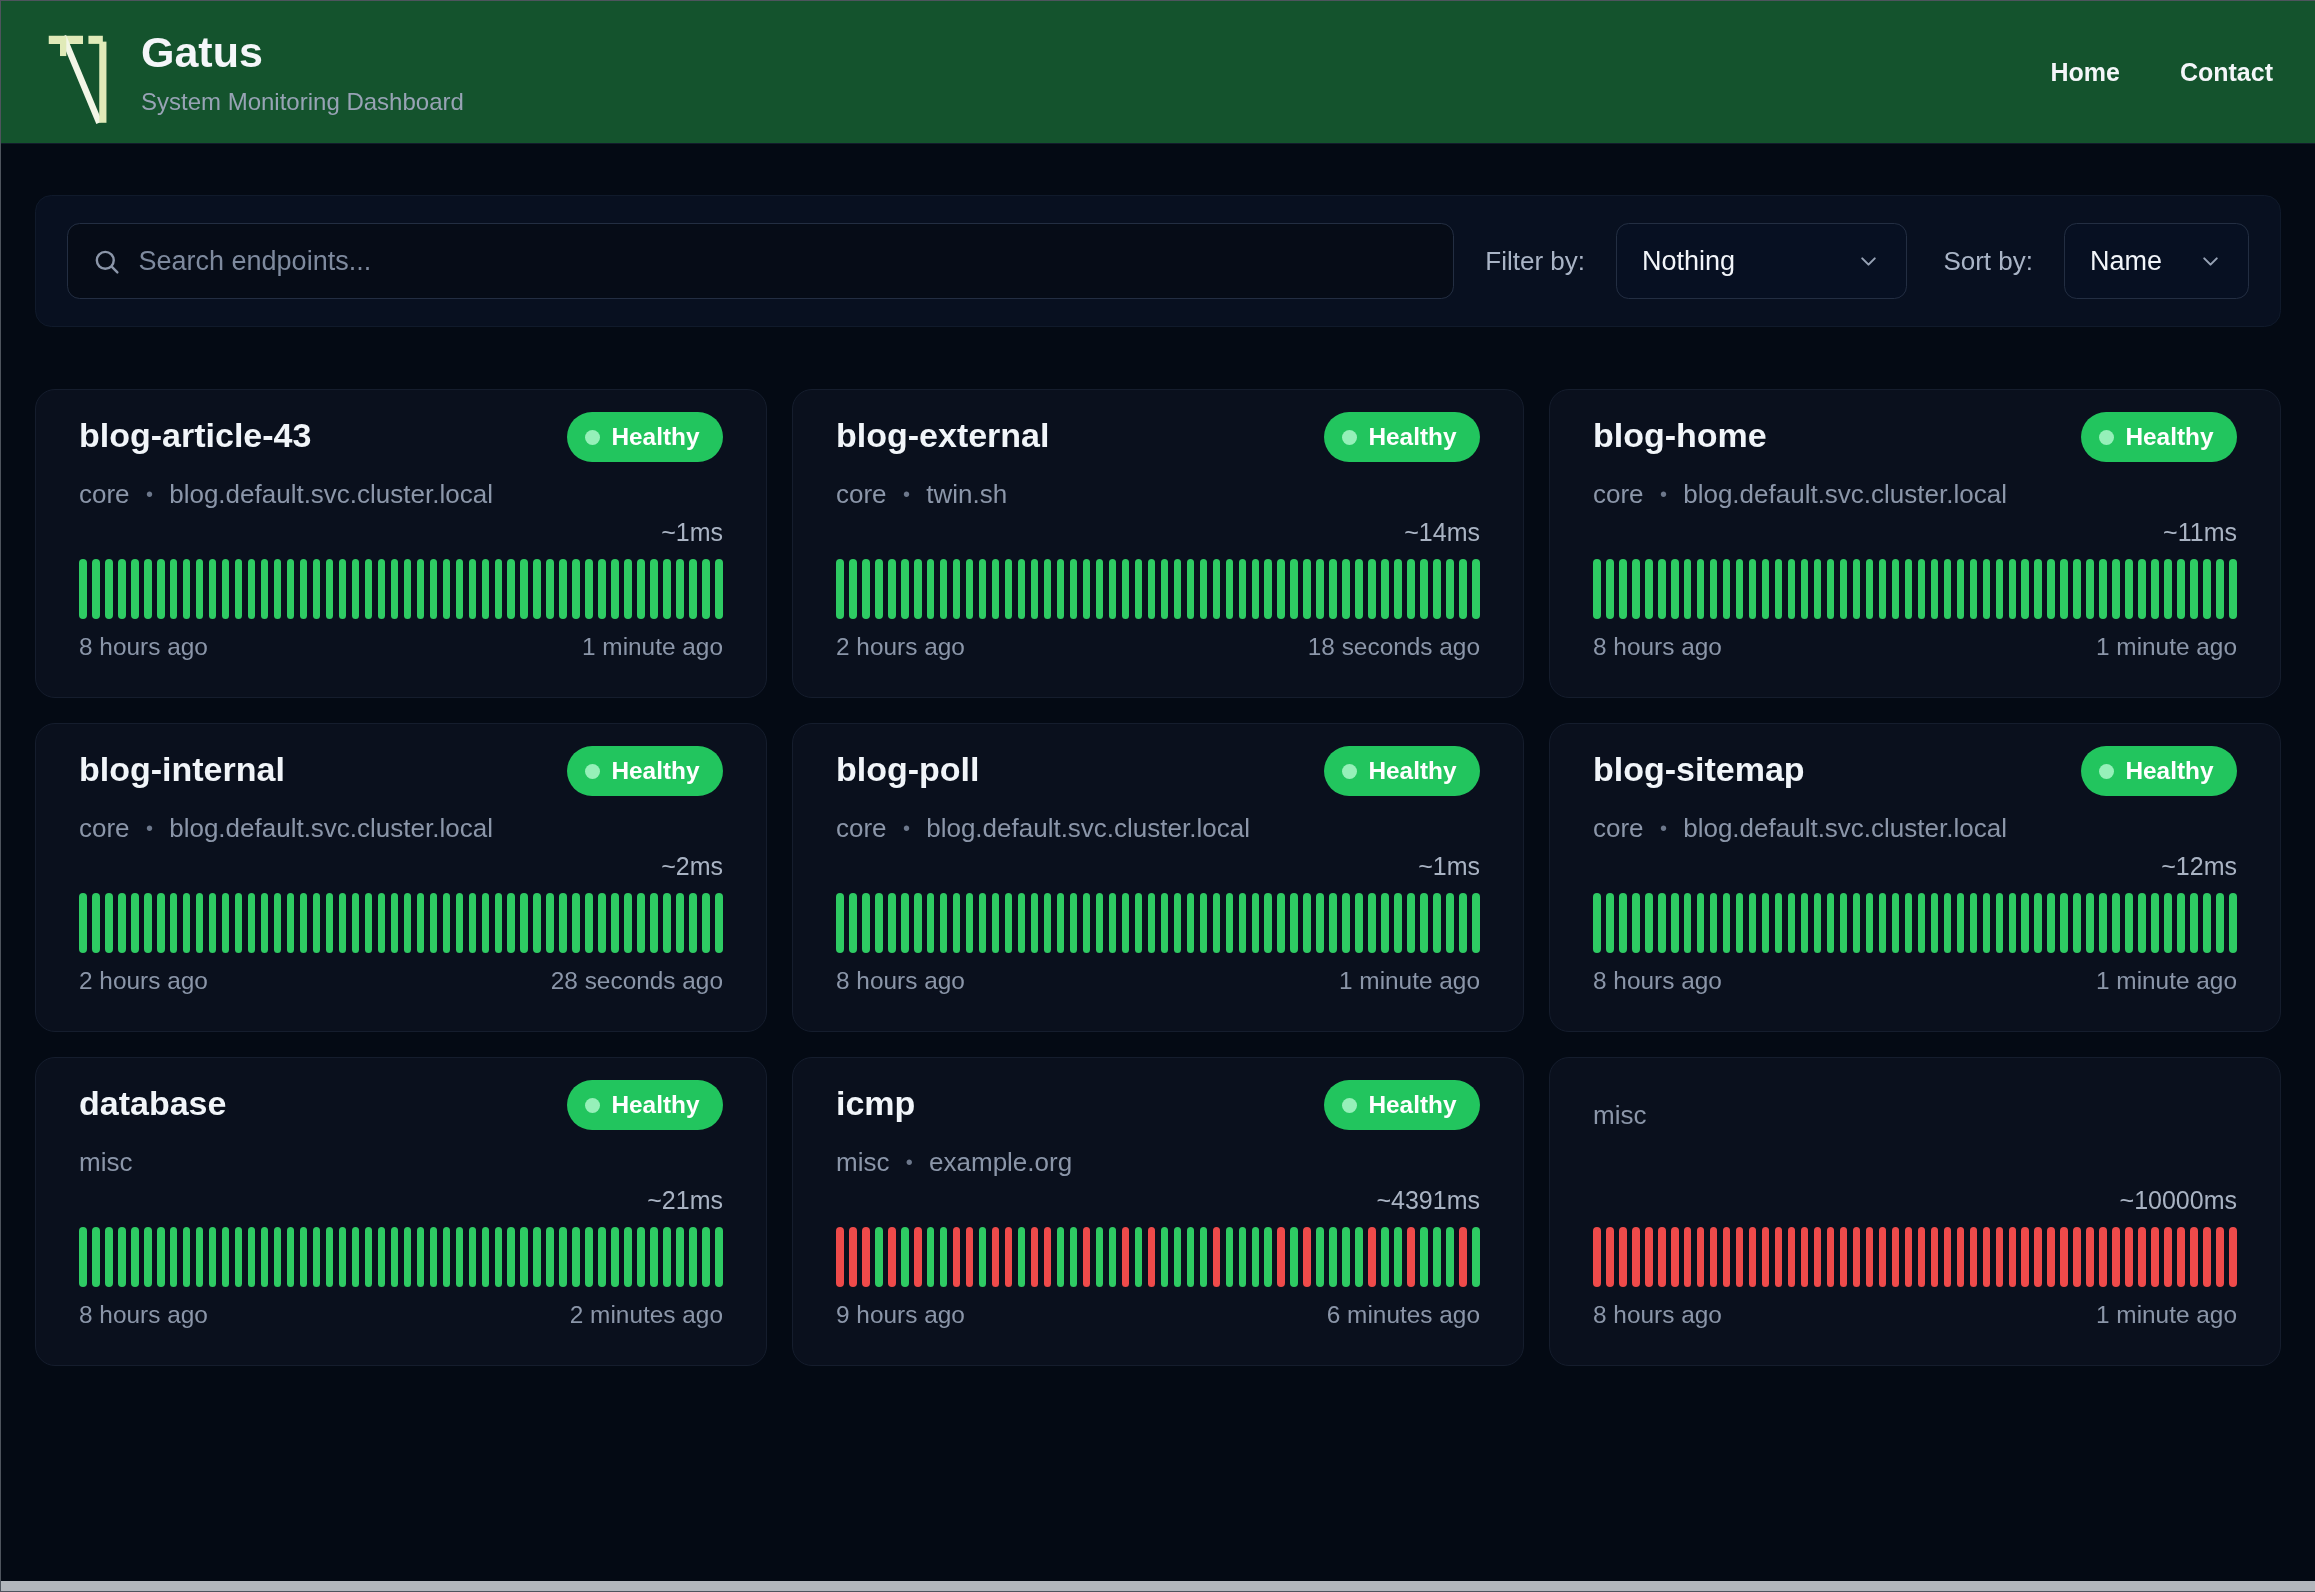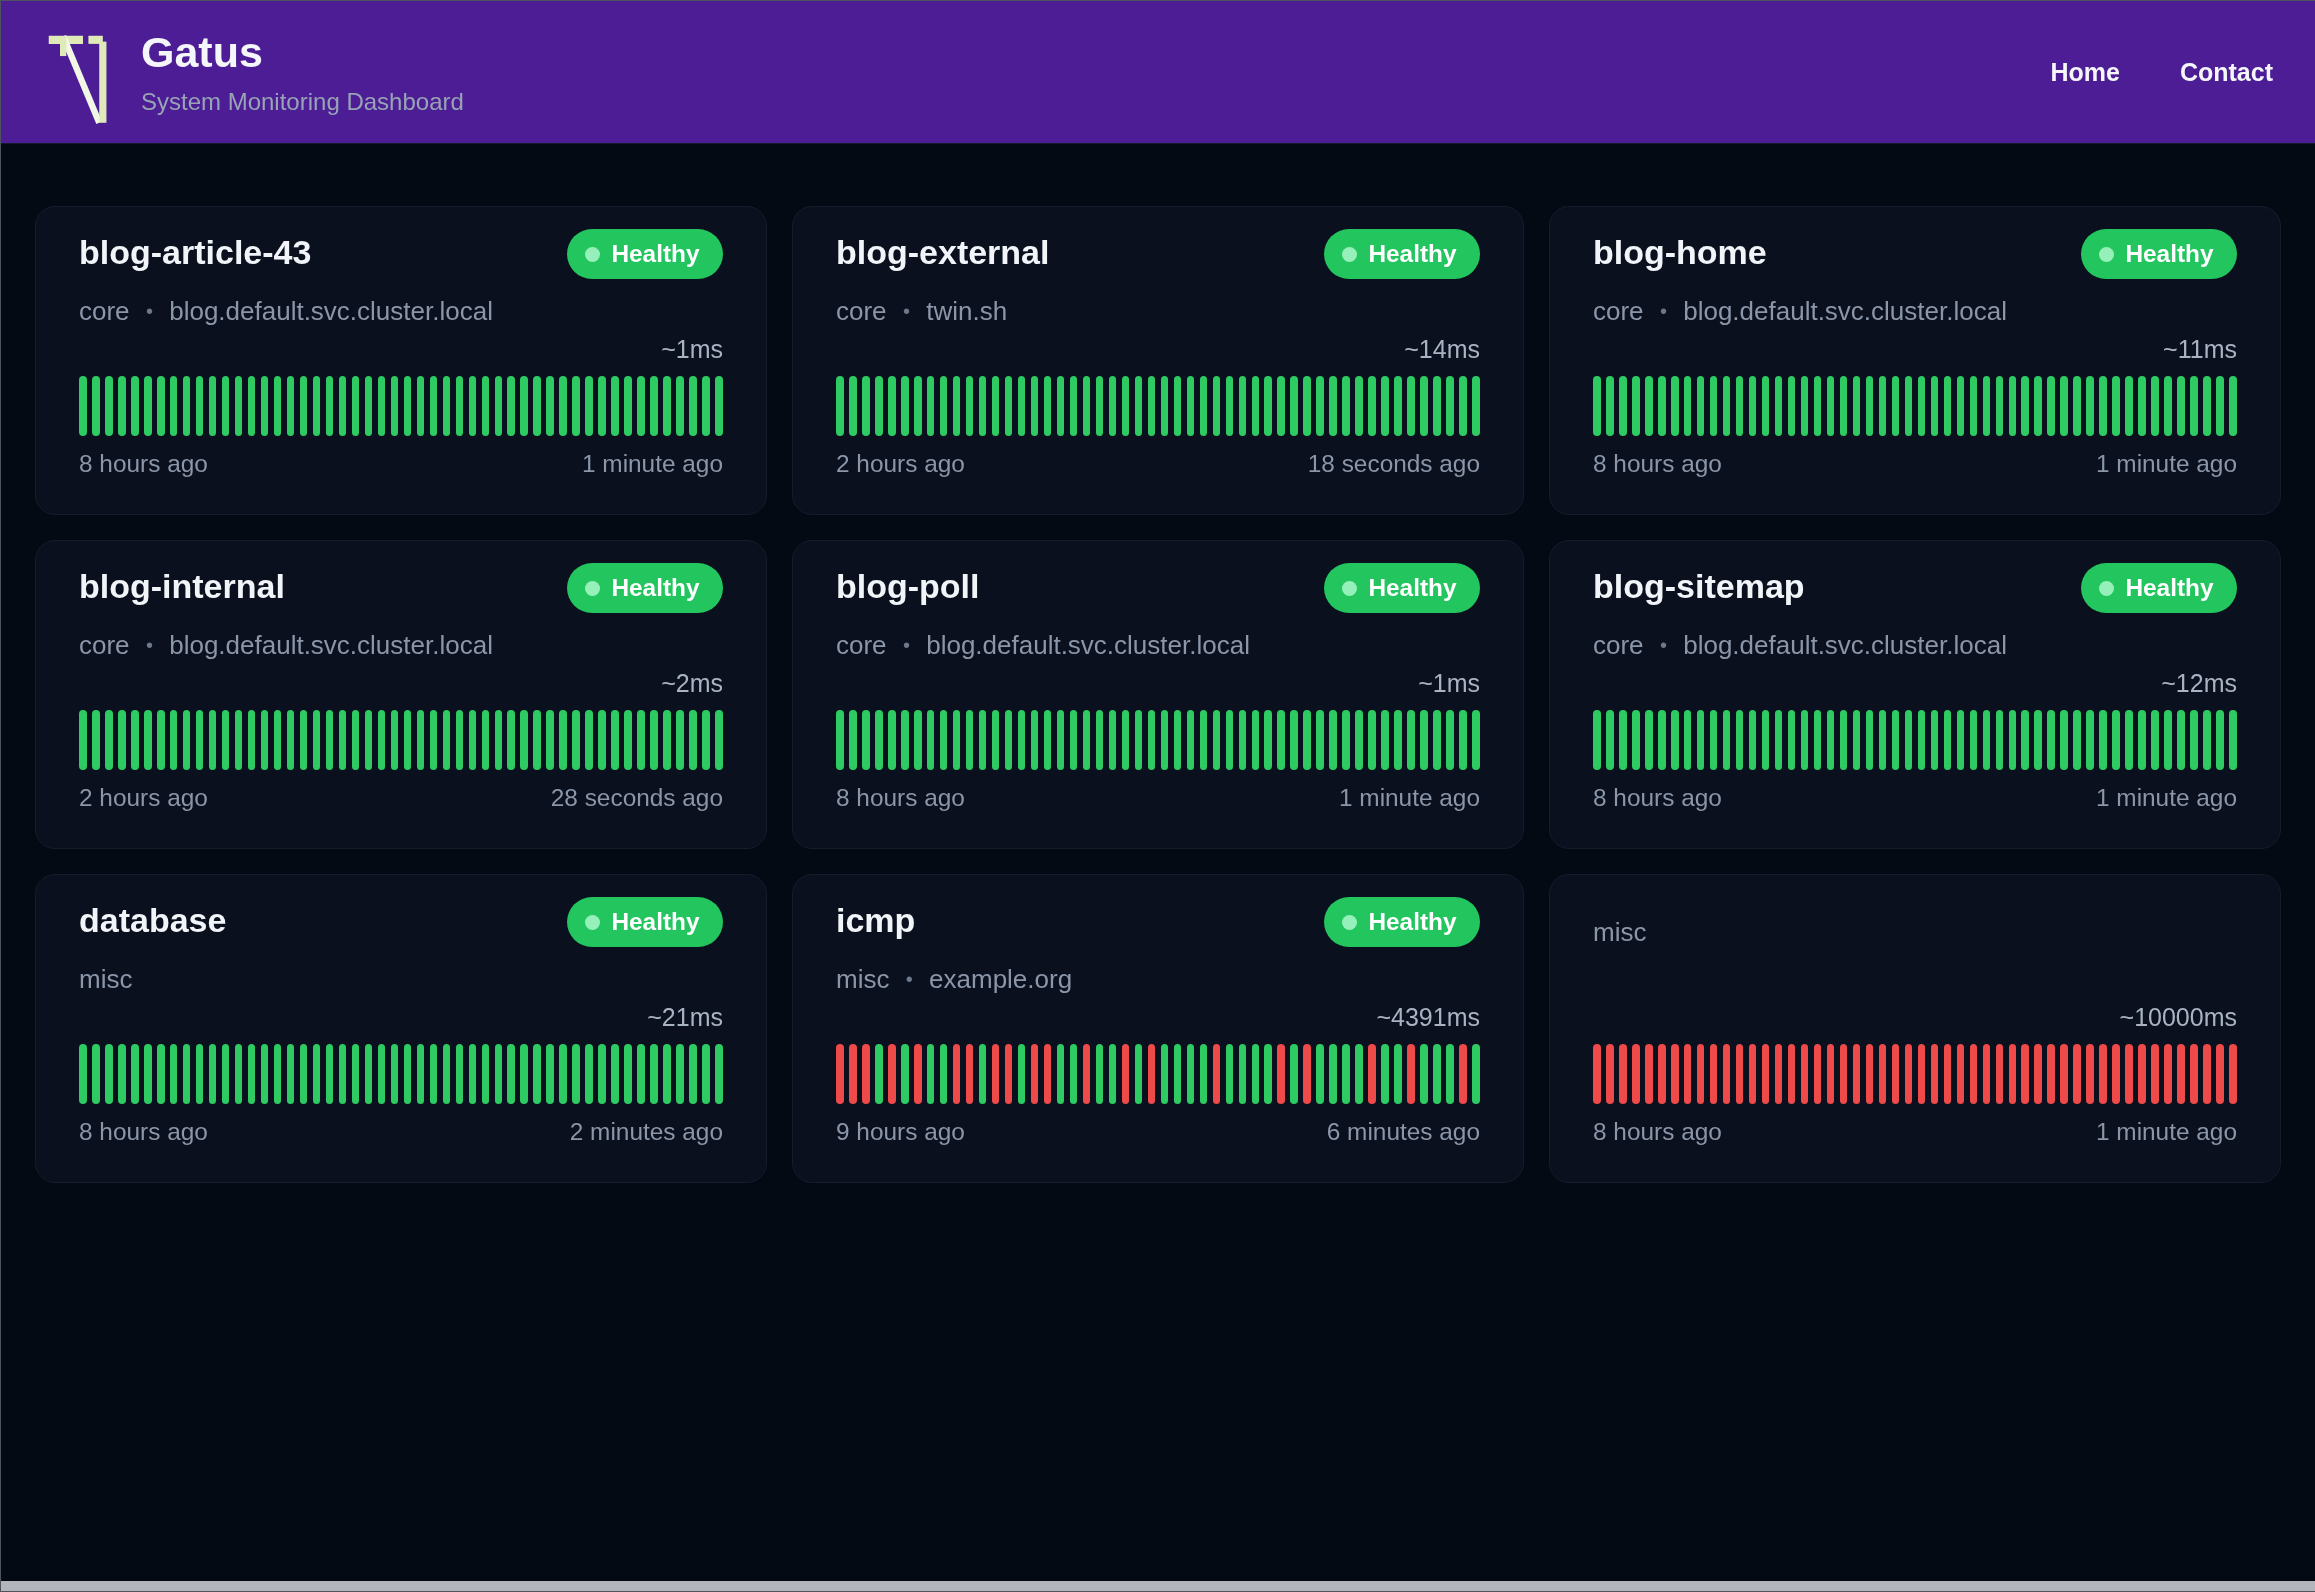--- a/index.html
+++ b/index.html
@@ -10,21 +10,21 @@
     position: relative;
     width: 2316px; height: 1592px;
     background: #040a14;
     border: 1.8px solid #4e545d;
     overflow: hidden;
   }
 
   
   .topbar {
     height: 143px;
-    background: #4c1d95;
+    background: #14532d;
     border-bottom: 1.8px solid #131b2b;
     display: flex; align-items: center;
     padding: 0 42px;
   }
   .logo { width: 71px; height: 101px; flex: 0 0 auto; margin-right: 27px; margin-top: 14.5px; }
   .brand-block { display: flex; flex-direction: column; gap: 11px; }
   .brand-title { font-size: 43px; font-weight: bold; color: #f4f6f9; letter-spacing: 0; }
   .brand-tagline { font-size: 24px; color: #98a3b5; }
   .topnav { margin-left: auto; display: flex; gap: 60px; }
   .topnav a { color: #f4f6f9; font-size: 25px; font-weight: 600; text-decoration: none; cursor: pointer; }
@@ -141,20 +141,43 @@
     </div>
     <nav class="topnav">
       <a>Home</a>
       <a>Contact</a>
     </nav>
   </header>
 
   <main>
 
 
+    <div class="toolbar">
+      <div class="searchbox">
+        <svg viewBox="0 0 24 24" fill="none" stroke="currentColor" stroke-width="2" stroke-linecap="round">
+          <circle cx="11" cy="11" r="7"></circle>
+            <path d="M21 21l-4.3-4.3"></path>
+        </svg>
+        <input type="text" placeholder="Search endpoints..." style="">
+      </div>
+      <span class="ctrl-label">Filter by:</span>
+      <div class="select filter">
+        <span class="value">Nothing</span>
+        <svg viewBox="0 0 24 24" fill="none" stroke="currentColor" stroke-width="2" stroke-linecap="round" stroke-linejoin="round">
+            <path d="M6 9l6 6 6-6"></path>
+          </svg>
+      </div>
+      <span class="ctrl-label sort-label">Sort by:</span>
+      <div class="select sort">
+        <span class="value">Name</span>
+        <svg viewBox="0 0 24 24" fill="none" stroke="currentColor" stroke-width="2" stroke-linecap="round" stroke-linejoin="round">
+            <path d="M6 9l6 6 6-6"></path>
+          </svg>
+      </div>
+    </div>
 
     <div class="grid">
   <div class="card">
     <div class="card-head">
       <div class="ep-name">blog-article-43</div>
       <div class="badge healthy">
         <span class="dot"></span>
         <span>Healthy</span>
       </div>
     </div>

